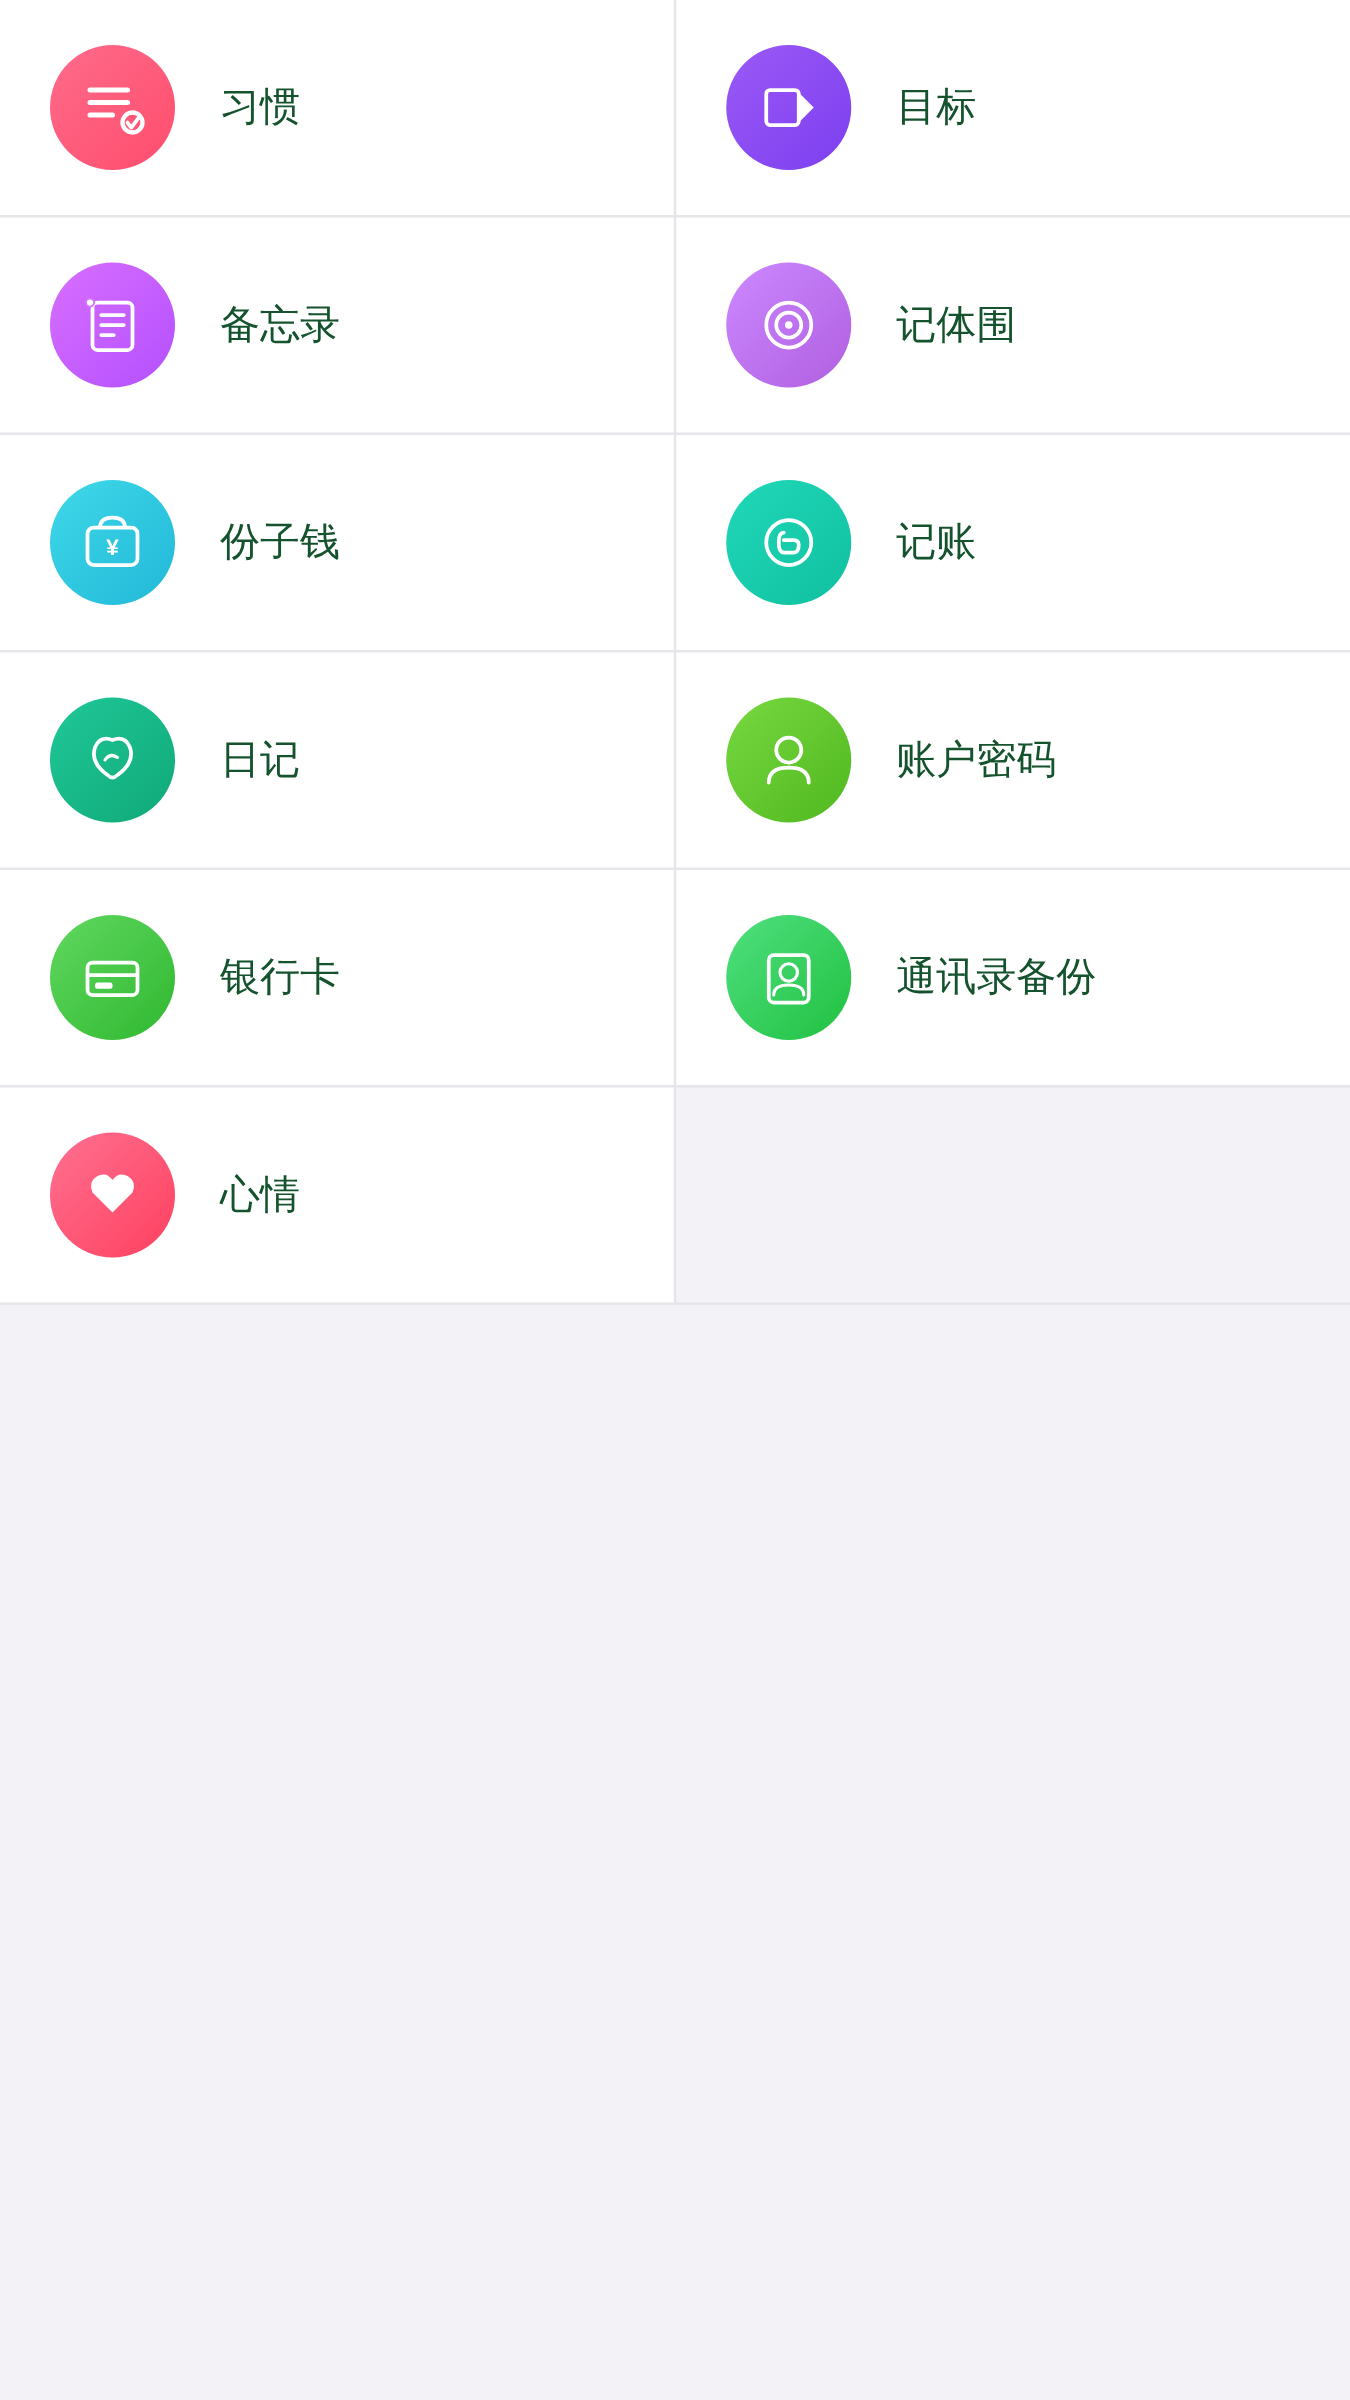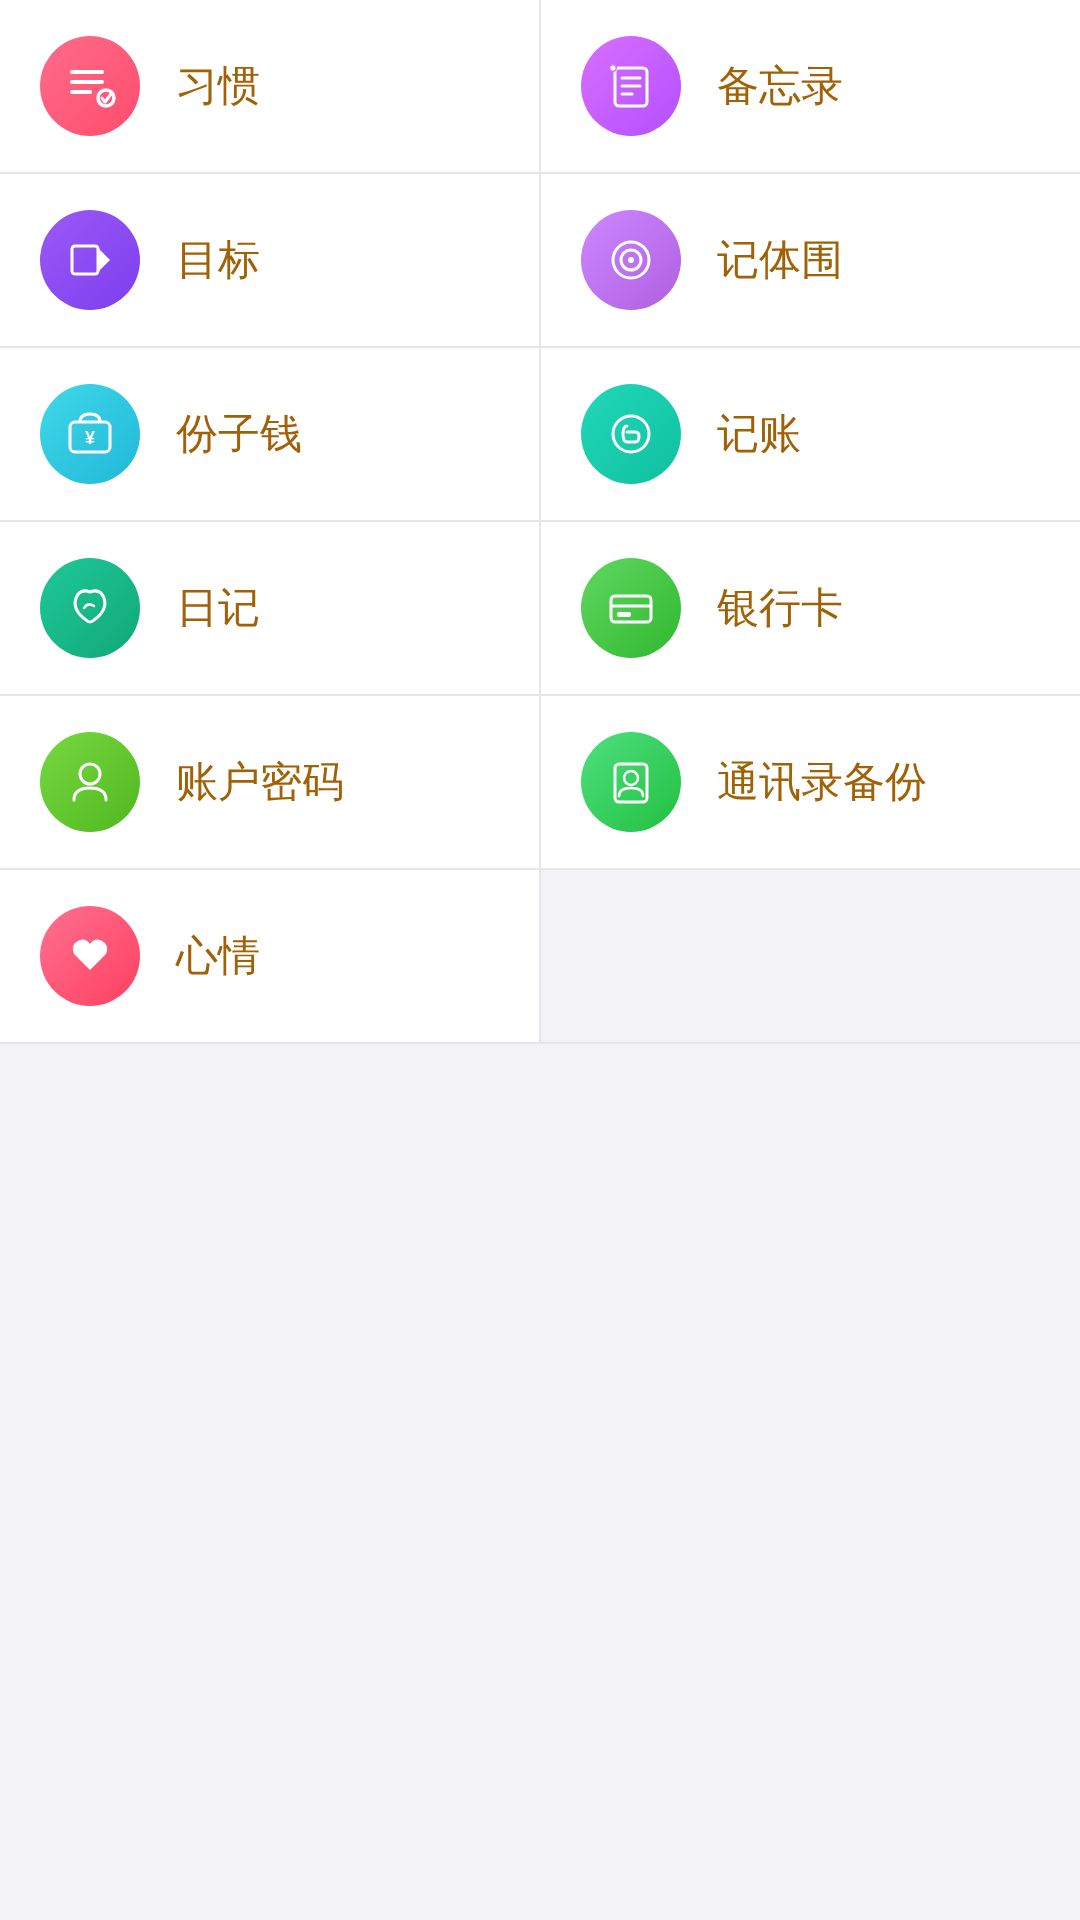--- a/index.html
+++ b/index.html
@@ -33,22 +33,22 @@
       justify-content: center;
       flex-shrink: 0;
       margin-right: 36px;
     }
     .icon-circle svg {
       width: 52px;
       height: 52px;
       fill: white;
     }
     .cell-label {
-      font-size: 42px;
-      color: #a16207;
+      font-size: 32px;
+      color: #14532d;
       font-weight: 400;
     }
 
     
     .grad-habit     { background: linear-gradient(135deg, #ff6b8a, #ff4d6d); }
     .grad-memo      { background: linear-gradient(135deg, #d86fff, #b34fff); }
     .grad-goal      { background: linear-gradient(135deg, #9b59f5, #7c3ff0); }
     .grad-body-circ { background: linear-gradient(135deg, #cc88ff, #b05fe0); }
     .grad-weight    { background: linear-gradient(135deg, #5b9ef5, #4073e8); }
     .grad-expense   { background: linear-gradient(135deg, #40c8f0, #2098e8); }
@@ -79,44 +79,44 @@
           <rect x="6" y="20" width="34" height="4" rx="2"></rect>
           <rect x="6" y="30" width="22" height="4" rx="2"></rect>
           <circle cx="42" cy="38" r="8" fill="none" stroke="white" stroke-width="3.5"></circle>
           <polyline points="38,38 41,42 47,34" fill="none" stroke="white" stroke-width="3" stroke-linecap="round" stroke-linejoin="round"></polyline>
         </svg>
       </div>
       <span class="cell-label">习惯</span>
     </div>
 
     <div class="cell">
+      <div class="icon-circle grad-goal">
+        <svg viewBox="0 0 52 52">
+          <rect x="8" y="12" width="26" height="28" rx="3" fill="none" stroke="white" stroke-width="3"></rect>
+          <polygon points="34,14 46,26 34,38" fill="white" stroke="white" stroke-width="0"></polygon>
+        </svg>
+      </div>
+      <span class="cell-label">目标</span>
+    </div>
+
+    <div class="cell">
       <div class="icon-circle grad-memo">
         <svg viewBox="0 0 52 52">
           <rect x="10" y="8" width="32" height="38" rx="4" fill="none" stroke="white" stroke-width="3"></rect>
           <line x1="17" y1="18" x2="35" y2="18" stroke="white" stroke-width="3" stroke-linecap="round"></line>
           <line x1="17" y1="26" x2="35" y2="26" stroke="white" stroke-width="3" stroke-linecap="round"></line>
           <line x1="17" y1="34" x2="27" y2="34" stroke="white" stroke-width="3" stroke-linecap="round"></line>
           <circle cx="8" cy="8" r="4" fill="#d86fff"></circle>
           <circle cx="8" cy="8" r="2.5" fill="white"></circle>
         </svg>
       </div>
       <span class="cell-label">备忘录</span>
     </div>
 
     <div class="cell">
-      <div class="icon-circle grad-goal">
-        <svg viewBox="0 0 52 52">
-          <rect x="8" y="12" width="26" height="28" rx="3" fill="none" stroke="white" stroke-width="3"></rect>
-          <polygon points="34,14 46,26 34,38" fill="white" stroke="white" stroke-width="0"></polygon>
-        </svg>
-      </div>
-      <span class="cell-label">目标</span>
-    </div>
-
-    <div class="cell">
       <div class="icon-circle grad-body-circ">
         <svg viewBox="0 0 52 52">
           <circle cx="26" cy="26" r="18" fill="none" stroke="white" stroke-width="3"></circle>
           <circle cx="26" cy="26" r="10" fill="none" stroke="white" stroke-width="3"></circle>
           <circle cx="26" cy="26" r="3" fill="white"></circle>
         </svg>
       </div>
       <span class="cell-label">记体围</span>
     </div>
 
@@ -147,41 +147,41 @@
       <div class="icon-circle grad-diary">
         <svg viewBox="0 0 52 52">
           <path d="M26,10 Q36,6 40,16 Q44,28 30,38 Q26,42 22,38 Q8,28 12,16 Q16,6 26,10Z" fill="none" stroke="white" stroke-width="3"></path>
           <path d="M20,26 Q24,20 30,24" fill="none" stroke="white" stroke-width="2.5" stroke-linecap="round"></path>
         </svg>
       </div>
       <span class="cell-label">日记</span>
     </div>
 
     <div class="cell">
+      <div class="icon-circle grad-account">
+        <svg viewBox="0 0 52 52">
+          <circle cx="26" cy="18" r="10" fill="none" stroke="white" stroke-width="3"></circle>
+          <path d="M10,44 Q10,32 26,32 Q42,32 42,44" fill="none" stroke="white" stroke-width="3" stroke-linecap="round"></path>
+        </svg>
+      </div>
+      <span class="cell-label">账户密码</span>
+    </div>
+
+    <div class="cell">
       <div class="icon-circle grad-bankcard">
         <svg viewBox="0 0 52 52">
           <rect x="6" y="14" width="40" height="26" rx="4" fill="none" stroke="white" stroke-width="3"></rect>
           <line x1="6" y1="24" x2="46" y2="24" stroke="white" stroke-width="3"></line>
           <rect x="12" y="30" width="14" height="5" rx="2" fill="white"></rect>
         </svg>
       </div>
       <span class="cell-label">银行卡</span>
     </div>
 
     <div class="cell">
-      <div class="icon-circle grad-account">
-        <svg viewBox="0 0 52 52">
-          <circle cx="26" cy="18" r="10" fill="none" stroke="white" stroke-width="3"></circle>
-          <path d="M10,44 Q10,32 26,32 Q42,32 42,44" fill="none" stroke="white" stroke-width="3" stroke-linecap="round"></path>
-        </svg>
-      </div>
-      <span class="cell-label">账户密码</span>
-    </div>
-
-    <div class="cell">
       <div class="icon-circle grad-contacts">
         <svg viewBox="0 0 52 52">
           <rect x="10" y="8" width="32" height="38" rx="4" fill="none" stroke="white" stroke-width="3"></rect>
           <circle cx="26" cy="22" r="7" fill="none" stroke="white" stroke-width="2.5"></circle>
           <path d="M14,40 Q14,32 26,32 Q38,32 38,40" fill="none" stroke="white" stroke-width="2.5" stroke-linecap="round"></path>
         </svg>
       </div>
       <span class="cell-label">通讯录备份</span>
     </div>
 

